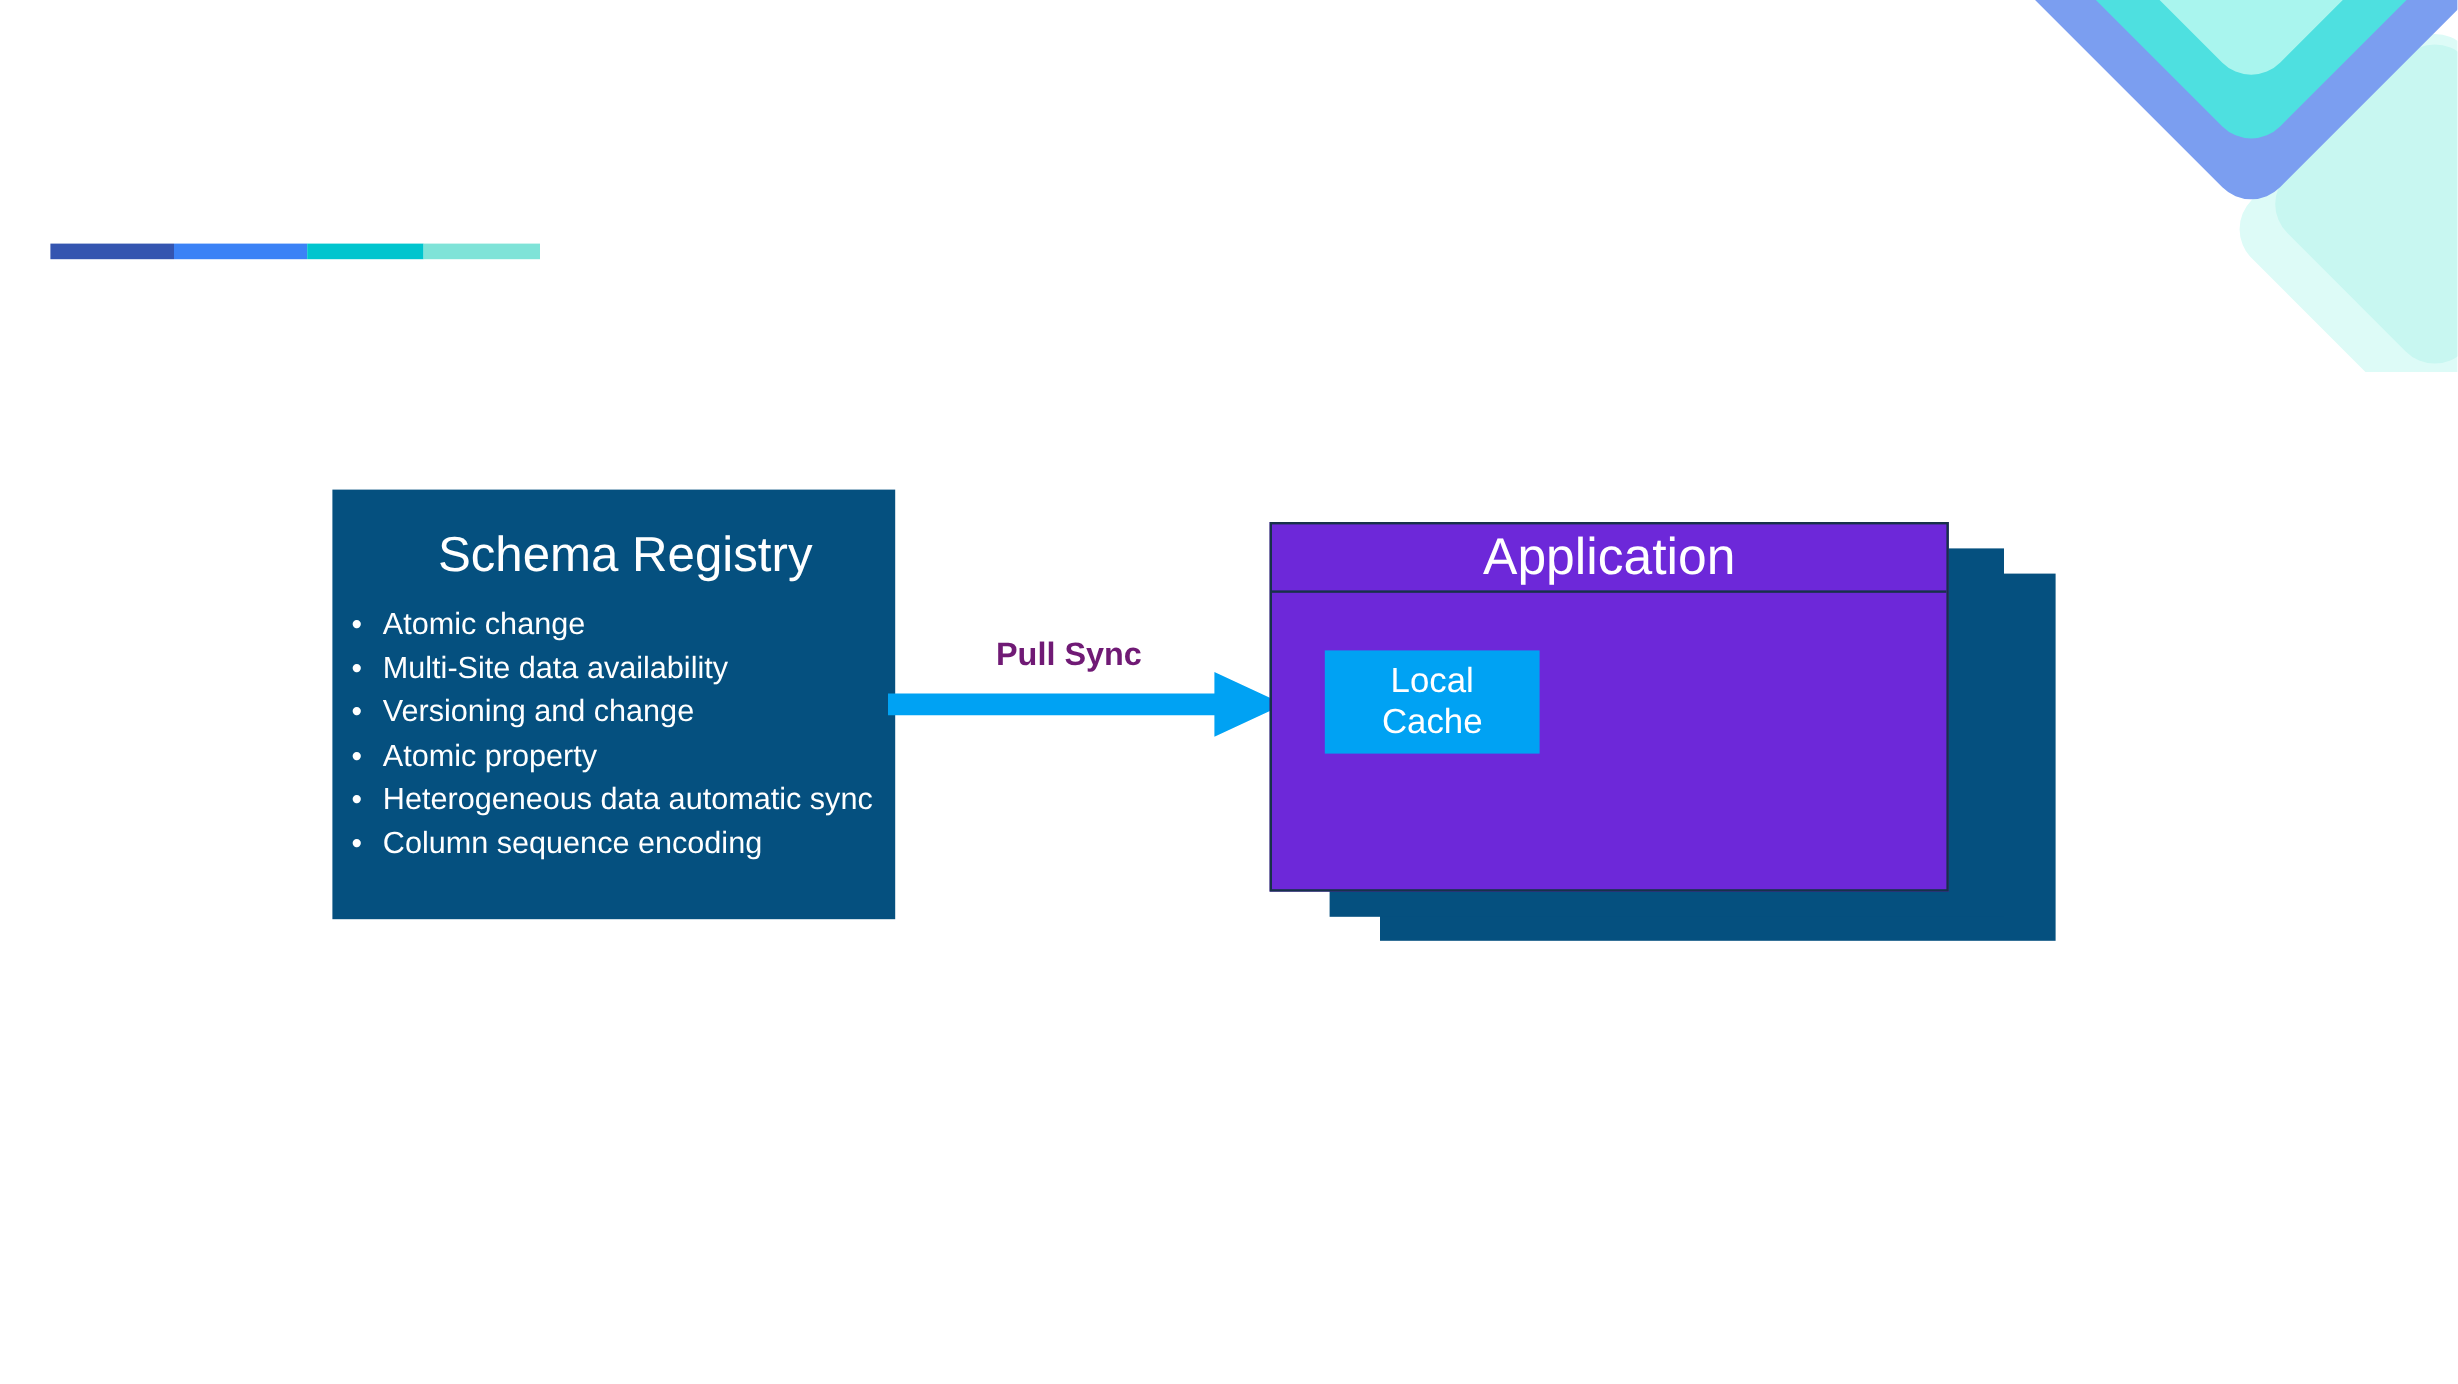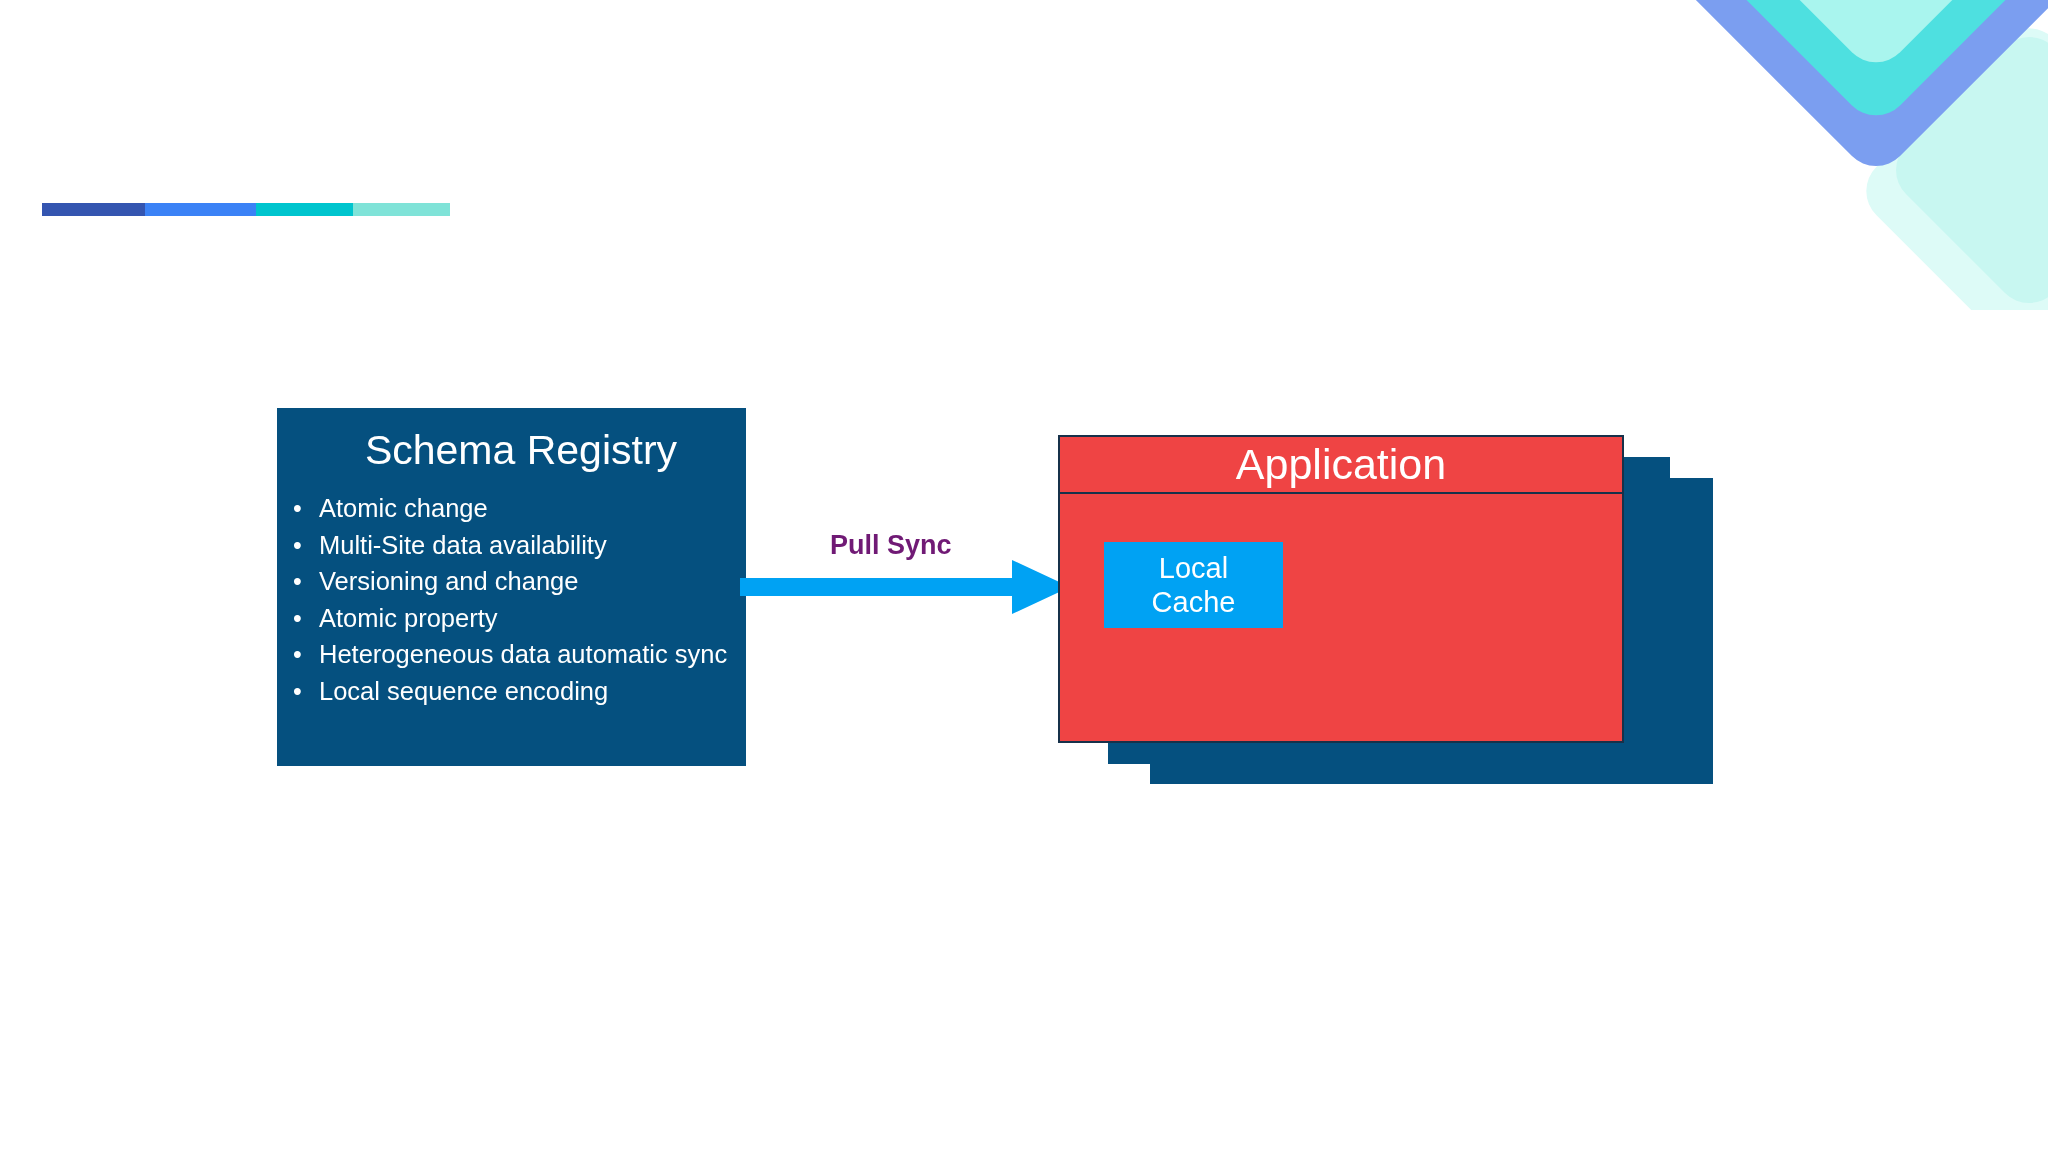--- a/index.html
+++ b/index.html
@@ -94,20 +94,21 @@
     background: #05507f;
   }
   .registry-title {
     color: #ffffff;
     font-size: 41px;
     line-height: 1.1;
     text-align: center;
     padding-top: 20px;
     padding-left: 19px;
     white-space: nowrap;
+    margin-top: 12px;
   }
   .registry-list {
     margin-top: 22px;
     padding-left: 16px;
     padding-right: 18px;
   }
   .registry-item {
     display: flex;
     align-items: flex-start;
     color: #ffffff;
@@ -161,21 +162,21 @@
     width: 562px;
     height: 307px;
     background: #05507f;
   }
   .app-card-front {
     position: absolute;
     left: 1058px;
     top: 435px;
     width: 566px;
     height: 308px;
-    background: #ef4444;
+    background: #6d28d9;
     border: 2px solid #17314a;
   }
   .app-header {
     height: 57px;
     border-bottom: 2px solid #17314a;
     display: flex;
     align-items: center;
     justify-content: center;
   }
   .app-title {
@@ -246,21 +247,21 @@
       <div class="registry-item">
         <span class="bullet-dot">•</span>
         <span class="registry-item-text">Atomic property</span>
       </div>
       <div class="registry-item">
         <span class="bullet-dot">•</span>
         <span class="registry-item-text">Heterogeneous data automatic sync</span>
       </div>
       <div class="registry-item">
         <span class="bullet-dot">•</span>
-        <span class="registry-item-text">Local sequence encoding</span>
+        <span class="registry-item-text">Column sequence encoding</span>
       </div>
     </div>
   </div>
 
   <div class="arrow-label">Pull Sync</div>
 
   <svg class="arrow" viewBox="0 0 330 64">
     <polygon points="0,23 272,23 272,5 330,32 272,59 272,41 0,41" fill="#00a2f3"></polygon>
   </svg>
 

